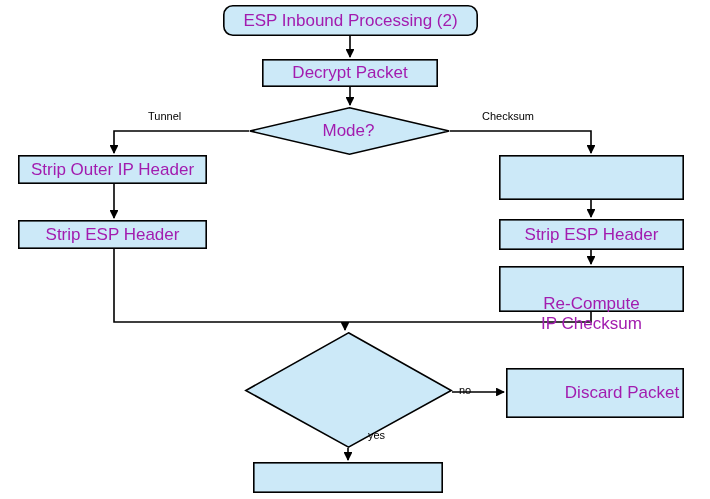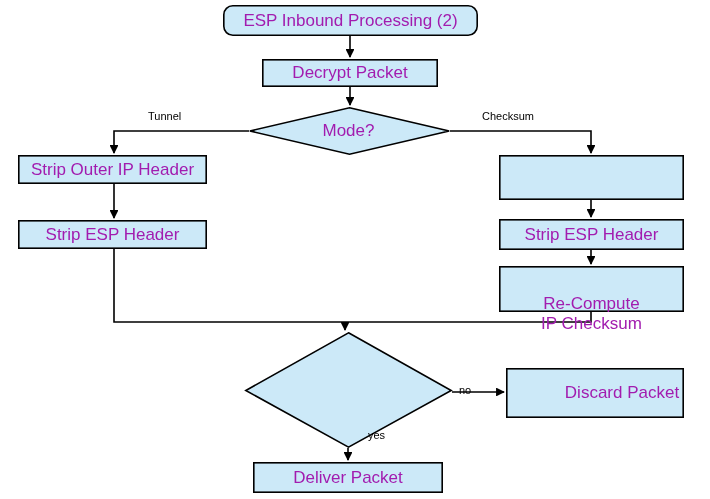--- a/index.html
+++ b/index.html
@@ -114,21 +114,20 @@
 
 
   <div class="node-label" style="left:499px;top:219px;width:185px;height:31px;">Strip ESP Header</div>
 
   <div class="node-label" style="left:499px;top:266px;width:185px;height:56px;margin-top:20px;">Re-Compute
 IP Checksum</div>
 
 
   <div class="node-label" style="left:506px;top:368px;width:152px;height:50px;margin-left:40px;">Discard Packet</div>
 
-  <div class="node-label" style="left:253px;top:462px;width:190px;height:31px;">Deliver Packet</div>
 
   <div class="edge-label" style="left:148px;top:107px;">Tunnel</div>
 
   <div class="edge-label" style="left:482px;top:107px;">Checksum</div>
 
   <div class="edge-label" style="left:459px;top:381px;">no</div>
 
   <div class="edge-label" style="left:368px;top:426px;">yes</div>
 
   <div class="hit" style="left:223px;top:5px;width:255px;height:31px;"></div>

